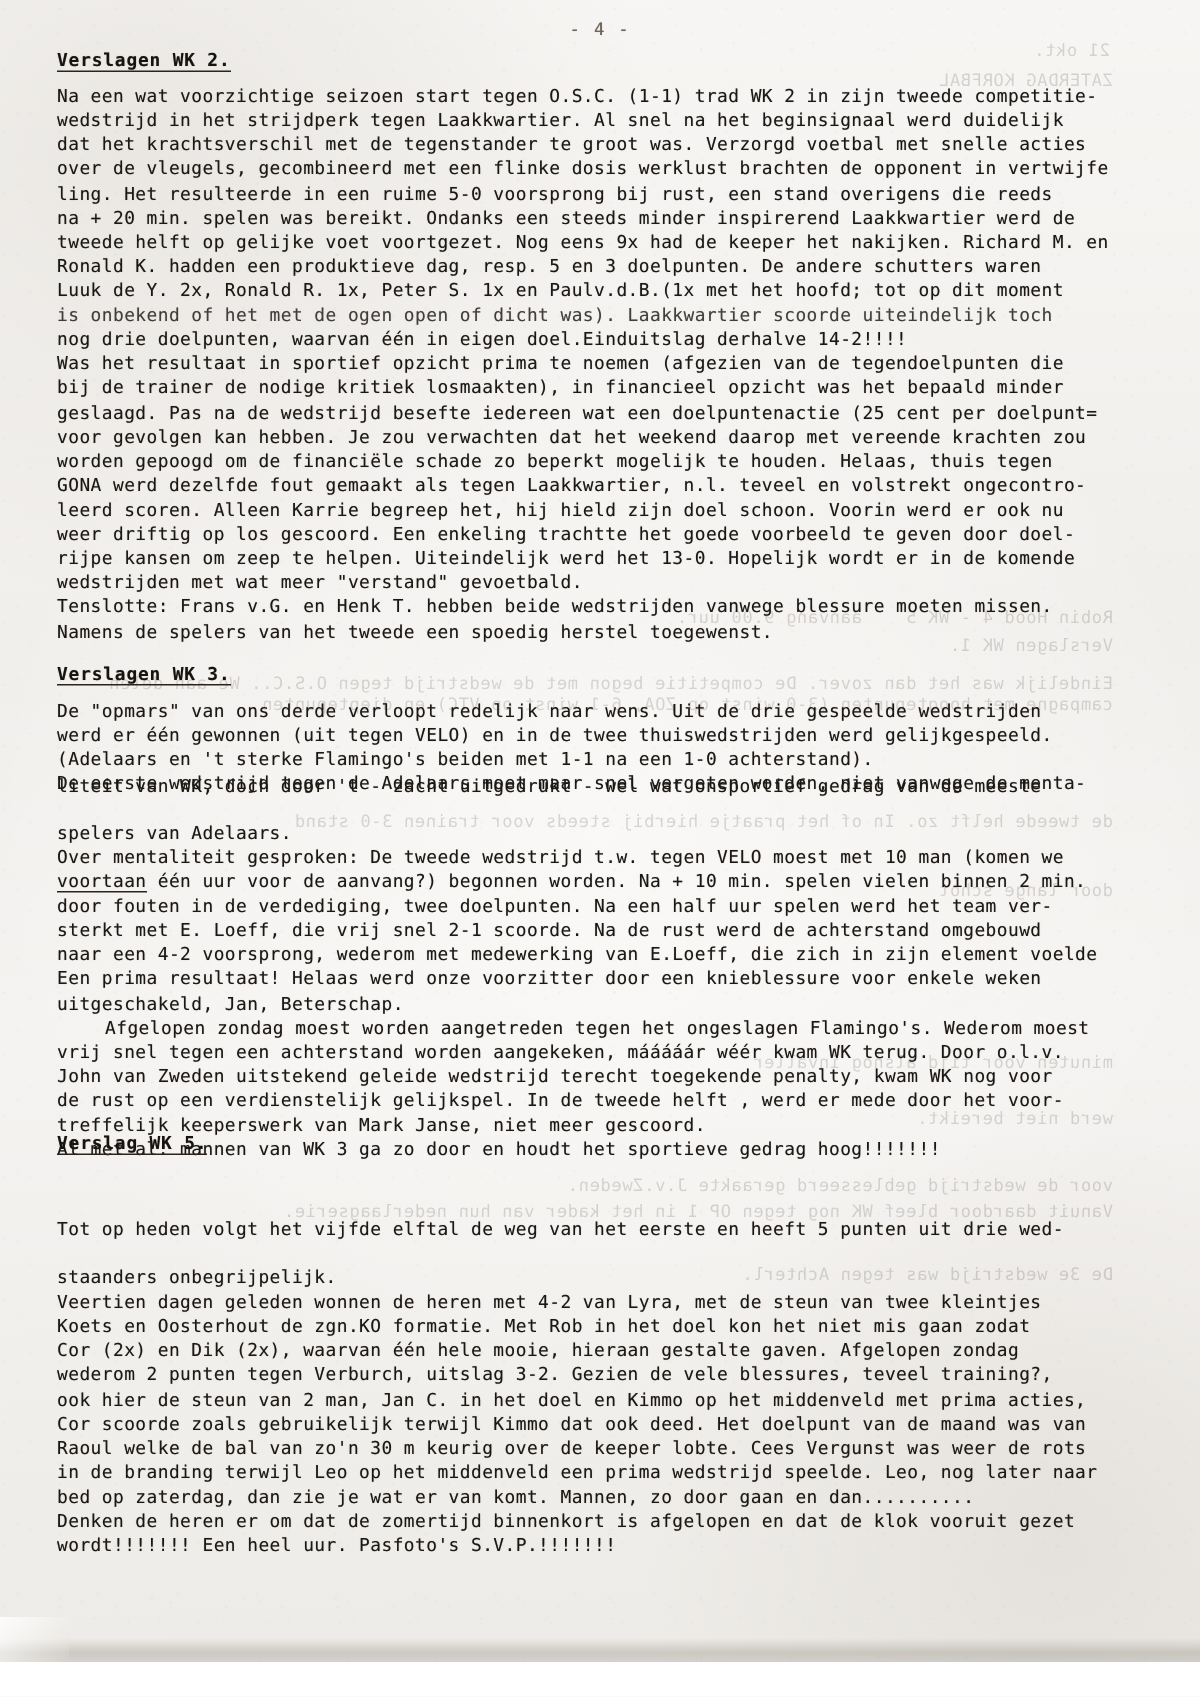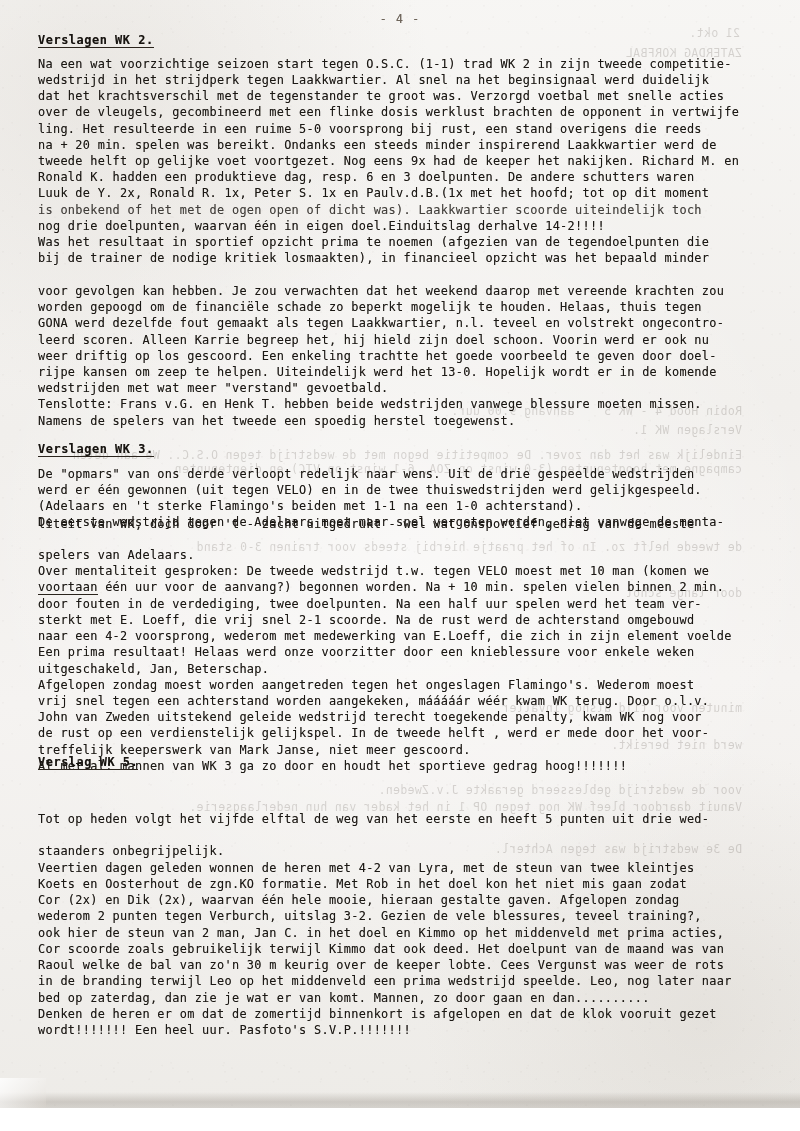--- a/index.html
+++ b/index.html
@@ -178,26 +178,27 @@
 
     <div class="line heading" style="top: 34.2526px;"><span class="u">Verslagen WK 2.</span></div>
 
     <div class="line" style="top: 57.6886px;">Na een wat voorzichtige seizoen start tegen O.S.C. (1-1) trad WK 2 in zijn tweede competitie-</div>
     <div class="line" style="top: 73.9135px;">wedstrijd in het strijdperk tegen Laakkwartier. Al snel na het beginsignaal werd duidelijk</div>
     <div class="line" style="top: 90.1384px;">dat het krachtsverschil met de tegenstander te groot was. Verzorgd voetbal met snelle acties</div>
     <div class="line" style="top: 106.363px;">over de vleugels, gecombineerd met een flinke dosis werklust brachten de opponent in vertwijfe</div>
     <div class="line" style="top: 122.588px;">ling. Het resulteerde in een ruime 5-0 voorsprong bij rust, een stand overigens die reeds</div>
     <div class="line" style="top: 138.813px;">na + 20 min. spelen was bereikt. Ondanks een steeds minder inspirerend Laakkwartier werd de</div>
     <div class="line" style="top: 155.038px;">tweede helft op gelijke voet voortgezet. Nog eens 9x had de keeper het nakijken. Richard M. en</div>
-    <div class="line" style="top: 171.263px;">Ronald K. hadden een produktieve dag, resp. 6 en 3 doelpunten. De andere schutters waren</div>
+    <div class="line" style="top: 171.263px;">Ronald K. hadden een produktieve dag, resp. 5 en 3 doelpunten. De andere schutters waren</div>
     <div class="line" style="top: 187.488px;">Luuk de Y. 2x, Ronald R. 1x, Peter S. 1x en Paulv.d.B.(1x met het hoofd; tot op dit moment</div>
     <div class="line faint" style="top: 203.713px;">is onbekend of het met de ogen open of dicht was). Laakkwartier scoorde uiteindelijk toch</div>
     <div class="line" style="top: 219.938px;">nog drie doelpunten, waarvan één in eigen doel.Einduitslag derhalve 14-2!!!!</div>
     <div class="line" style="top: 236.163px;">Was het resultaat in sportief opzicht prima te noemen (afgezien van de tegendoelpunten die</div>
     <div class="line" style="top: 252.388px;">bij de trainer de nodige kritiek losmaakten), in financieel opzicht was het bepaald minder</div>
+    <div class="line" style="top: 268.612px;">geslaagd. Pas na de wedstrijd besefte iedereen wat een doelpuntenactie (25 cent per doelpunt=</div>
     <div class="line" style="top: 284.837px;">voor gevolgen kan hebben. Je zou verwachten dat het weekend daarop met vereende krachten zou</div>
     <div class="line" style="top: 301.062px;">worden gepoogd om de financiële schade zo beperkt mogelijk te houden. Helaas, thuis tegen</div>
     <div class="line" style="top: 317.287px;">GONA werd dezelfde fout gemaakt als tegen Laakkwartier, n.l. teveel en volstrekt ongecontro-</div>
     <div class="line" style="top: 333.512px;">leerd scoren. Alleen Karrie begreep het, hij hield zijn doel schoon. Voorin werd er ook nu</div>
     <div class="line" style="top: 349.737px;">weer driftig op los gescoord. Een enkeling trachtte het goede voorbeeld te geven door doel-</div>
     <div class="line" style="top: 365.962px;">rijpe kansen om zeep te helpen. Uiteindelijk werd het 13-0. Hopelijk wordt er in de komende</div>
     <div class="line" style="top: 382.187px;">wedstrijden met wat meer "verstand" gevoetbald.</div>
     <div class="line" style="top: 398.412px;">Tenslotte: Frans v.G. en Henk T. hebben beide wedstrijden vanwege blessure moeten missen.</div>
     <div class="line" style="top: 414.637px;">Namens de spelers van het tweede een spoedig herstel toegewenst.</div>
 
@@ -211,21 +212,21 @@
     <div class="line" style="top: 548.943px;">spelers van Adelaars.</div>
     <div class="line" style="top: 565.168px;">Over mentaliteit gesproken: De tweede wedstrijd t.w. tegen VELO moest met 10 man (komen we</div>
 
     <div class="line" style="top: 581.393px;"><span class="uline">voortaan</span><span> één uur voor de aanvang?) begonnen worden. Na + 10 min. spelen vielen binnen 2 min.</span></div>
 
     <div class="line" style="top: 597.618px;">door fouten in de verdediging, twee doelpunten. Na een half uur spelen werd het team ver-</div>
     <div class="line" style="top: 613.843px;">sterkt met E. Loeff, die vrij snel 2-1 scoorde. Na de rust werd de achterstand omgebouwd</div>
     <div class="line" style="top: 630.067px;">naar een 4-2 voorsprong, wederom met medewerking van E.Loeff, die zich in zijn element voelde</div>
     <div class="line" style="top: 646.292px;">Een prima resultaat! Helaas werd onze voorzitter door een knieblessure voor enkele weken</div>
     <div class="line" style="top: 662.517px;">uitgeschakeld, Jan, Beterschap.</div>
-    <div class="line" style="top: 678.742px;">Afgelopen zondag moest worden aangetreden tegen het ongeslagen Flamingo's. Wederom moest</div>
+    <div class="line" style="top: 678.742px; margin-left: 32px;">Afgelopen zondag moest worden aangetreden tegen het ongeslagen Flamingo's. Wederom moest</div>
     <div class="line" style="top: 694.967px;">vrij snel tegen een achterstand worden aangekeken, mááááár wéér kwam WK terug. Door o.l.v.</div>
     <div class="line" style="top: 711.192px;">John van Zweden uitstekend geleide wedstrijd terecht toegekende penalty, kwam WK nog voor</div>
     <div class="line" style="top: 727.417px;">de rust op een verdienstelijk gelijkspel. In de tweede helft , werd er mede door het voor-</div>
     <div class="line" style="top: 743.642px;">treffelijk keeperswerk van Mark Janse, niet meer gescoord.</div>
     <div class="line" style="top: 759.867px;">Al met al: mannen van WK 3 ga zo door en houdt het sportieve gedrag hoog!!!!!!!</div>
 
     <div class="line heading" style="top: 756px;"><span class="u">Verslag WK 5.</span></div>
 
     <div class="line" style="top: 813.048px;">Tot op heden volgt het vijfde elftal de weg van het eerste en heeft 5 punten uit drie wed-</div>
     <div class="line" style="top: 845.498px;">staanders onbegrijpelijk.</div>

